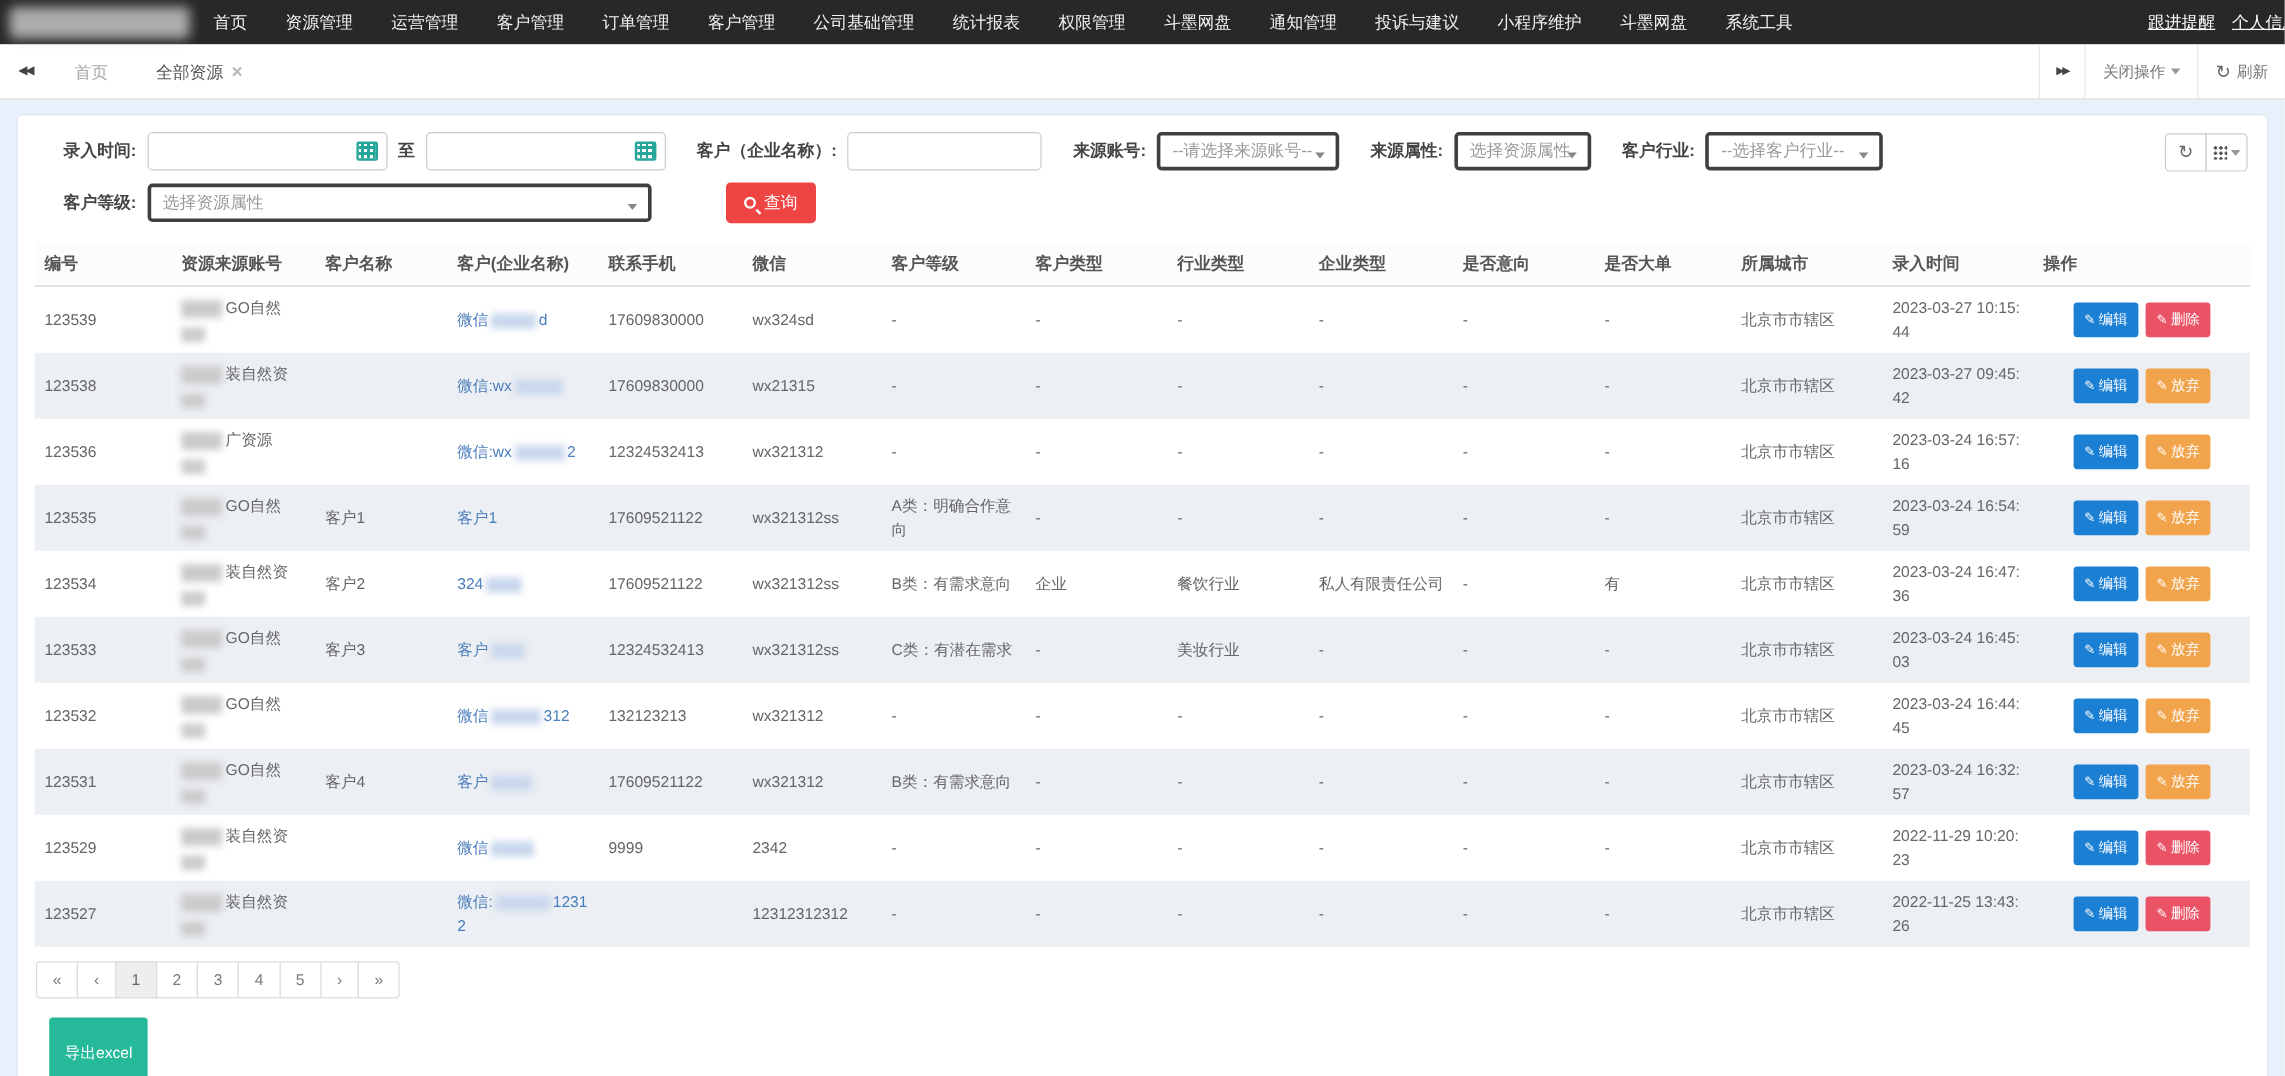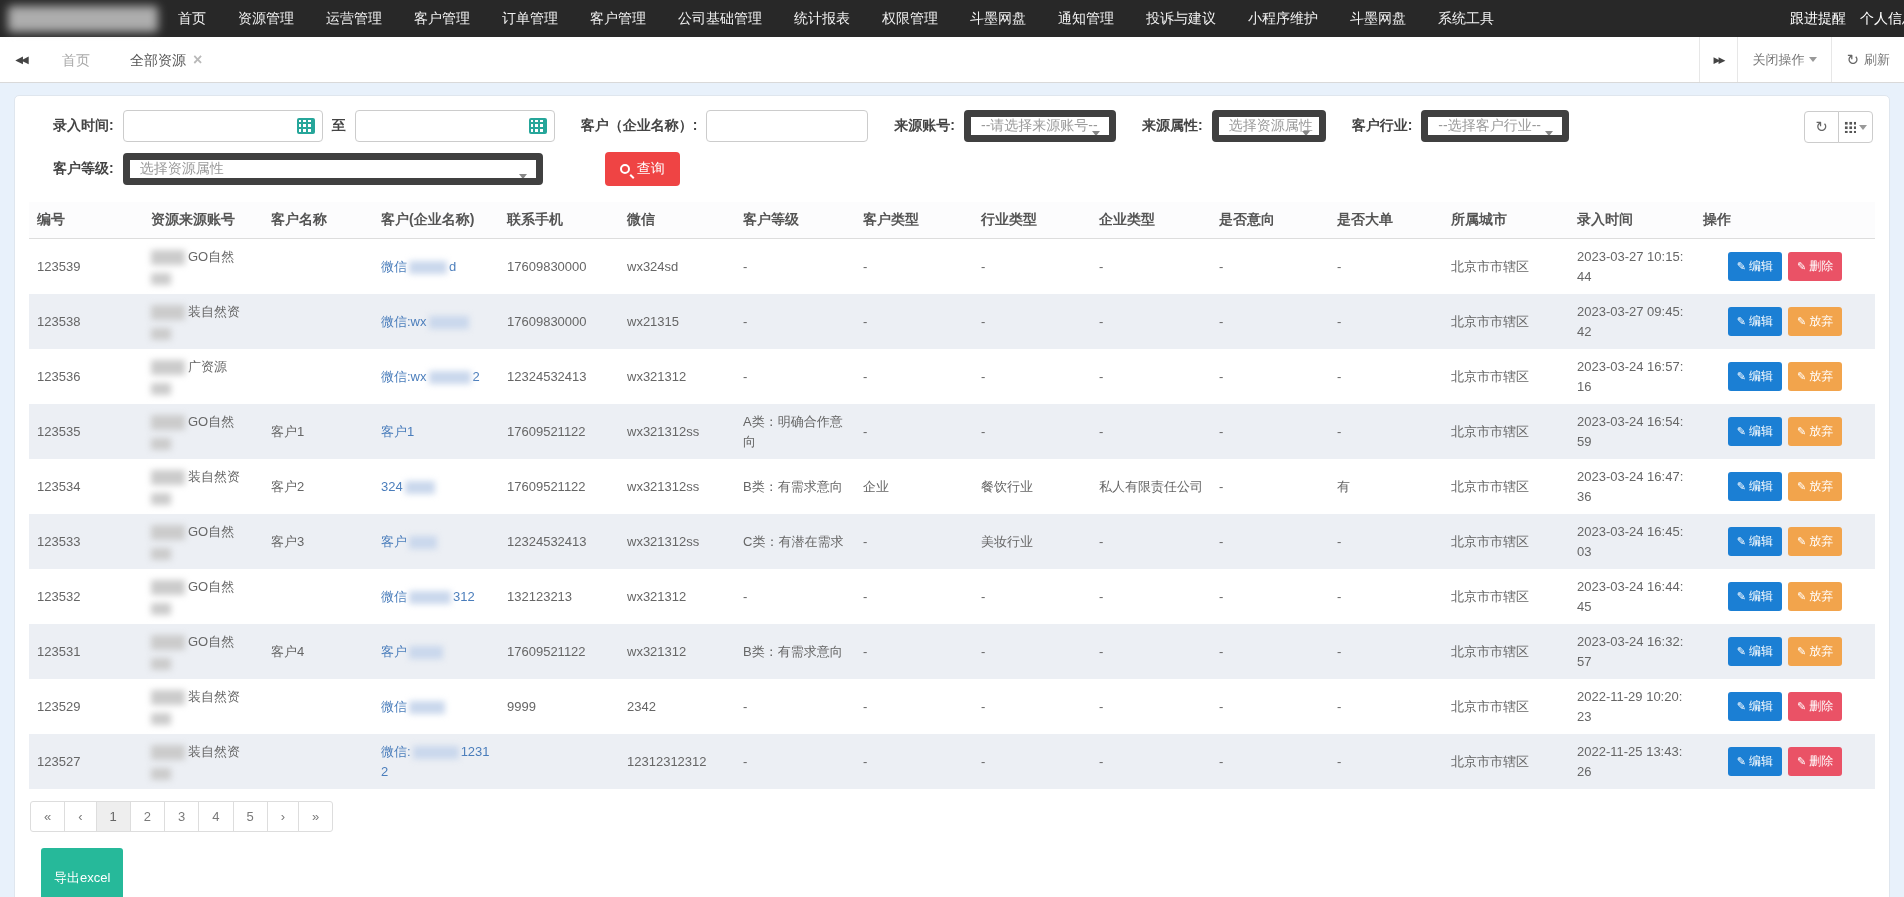--- a/index.html
+++ b/index.html
@@ -9,21 +9,21 @@
     background:#e8f1fb;
     font-family:"Liberation Sans","DejaVu Sans",sans-serif;
     -webkit-font-smoothing:antialiased;
   }
   
   .navbar { height:37px; background:#282828; display:flex; align-items:center; color:#fff; }
   .logo-blur { width:150px; height:26px; margin-left:8px; background:#cfcfcf; filter:blur(5px); border-radius:3px; opacity:.8; flex:none; }
   .nav-menu { display:flex; list-style:none; margin:0 0 0 4px; padding:0; }
   .nav-item { padding:0 16px; font-size:14px; line-height:37px; cursor:pointer; white-space:nowrap; color:#f2f2f2; }
   .nav-right { margin-left:auto; display:flex; gap:14px; font-size:14px; white-space:nowrap; margin-right:-12px; line-height:37px; }
-  .nav-right span { cursor:pointer; }
+  .nav-right span { cursor:pointer;text-decoration:underline; }
   
   .tabbar { height:46px; background:#fff; border-bottom:1px solid #d9d9d9; display:flex; align-items:stretch; }
   .collapse-btn { width:42px; display:flex; align-items:center; justify-content:center; color:#444; font-size:10px; letter-spacing:-2px; cursor:pointer; }
   .tabs { display:flex; }
   .tab { padding:0 20px; line-height:46px; font-size:14px; color:#a9a9a9; cursor:pointer; white-space:nowrap; }
   .tab.active { color:#555; }
   .close-x { color:#b9b9b9; margin-left:7px; font-size:16px; font-weight:bold; cursor:pointer; }
   .tab-right { margin-left:auto; display:flex; align-items:stretch; }
   .tab-tool { padding:0 14px; border-left:1px solid #e7e7e7; color:#777; font-size:13px; display:flex; align-items:center; gap:5px; cursor:pointer; white-space:nowrap; }
   .ff-icon { font-size:9px; letter-spacing:-2px; color:#444; }
@@ -37,21 +37,21 @@
   .flabel { font-weight:bold; color:#444; font-size:14px; margin-right:9px; white-space:nowrap; }
   .flabel.gap { margin-left:26px; }
   .txt-input { height:32px; border:1px solid #ccc; border-radius:4px; padding:0 10px; font-size:14px; color:#555; background:#fff; outline:none; }
   .date-wrap { position:relative; width:200px; }
   .date-wrap .txt-input { width:100%; padding-right:32px; }
   .cal-icon { position:absolute; right:8px; top:8px; width:18px; height:16px; border:2px solid #26a69a; border-radius:2px;
     background:
       repeating-linear-gradient(to right, transparent 0 2px, #26a69a 2px 4px, transparent 4px 5px),
       repeating-linear-gradient(to bottom, transparent 0 2px, #26a69a 2px 4px, transparent 4px 5px);
     cursor:pointer; }
-  .sel { position:relative; height:32px; border:7px solid #404040; border-radius:4px; background:#fff; padding:0 26px 0 10px; font-size:14px; color:#9a9a9a; cursor:pointer; display:flex; align-items:center; white-space:nowrap; overflow:hidden; }
+  .sel { position:relative; height:32px; border:3px solid #404040; border-radius:4px; background:#fff; padding:0 26px 0 10px; font-size:14px; color:#9a9a9a; cursor:pointer; display:flex; align-items:center; white-space:nowrap; overflow:hidden; }
   .sel .caret-down { position:absolute; right:9px; top:14px; border-top-color:#888; }
   .btn-query { background:#ef4444; color:#fff; border:none; border-radius:4px; height:34px; padding:0 15px; font-size:14px; display:inline-flex; align-items:center; gap:7px; margin-left:62px; cursor:pointer; }
   .mag { width:10px; height:10px; border:2px solid #fff; border-radius:50%; position:relative; display:inline-block; }
   .mag::after { content:""; position:absolute; width:2px; height:5px; background:#fff; transform:rotate(-45deg); left:9px; top:8px; }
   .toolbar { position:absolute; right:16px; top:15px; display:flex; }
   .tool-btn { width:35px; height:32px; border:1px solid #ccc; background:#fff; display:flex; align-items:center; justify-content:center; gap:3px; color:#555; cursor:pointer; }
   .tool-btn:first-child { border-radius:4px 0 0 4px; }
   .tool-btn:last-child { border-radius:0 4px 4px 0; margin-left:-1px; }
   .grid-dots { width:12px; height:12px; background-image:radial-gradient(#555 1.4px, transparent 1.5px); background-size:4.5px 4.5px; }
   

